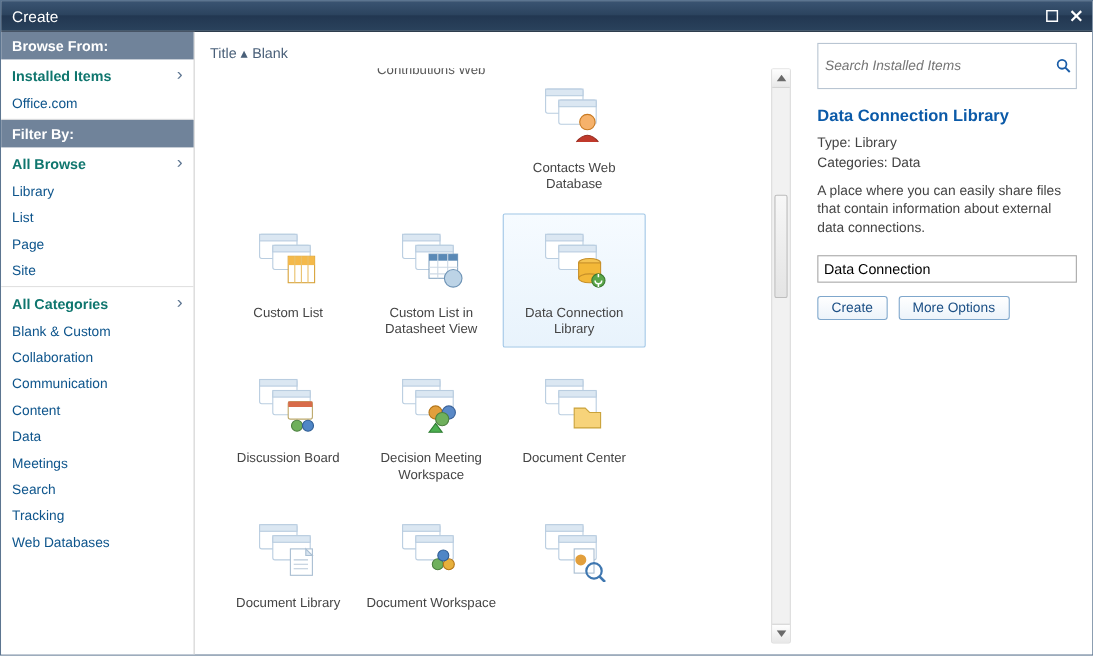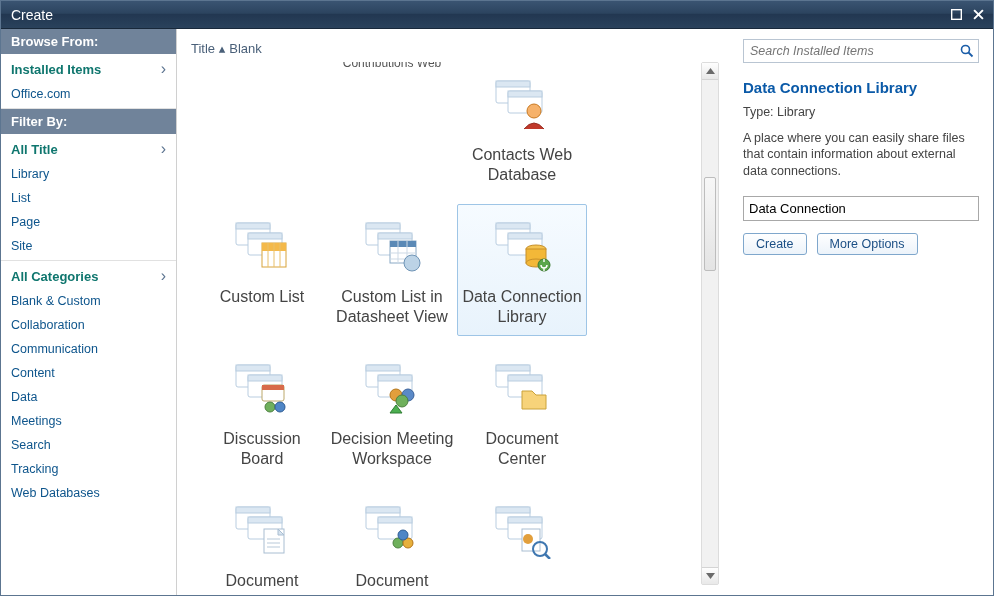--- a/index.html
+++ b/index.html
@@ -104,21 +104,21 @@
     text-align: center;
     cursor: pointer;
     border: 1px solid transparent;
     border-radius: 2px;
   }
   .tile.selected {
     background: linear-gradient(to bottom,#f6fbff,#e8f3fc);
     border: 1px solid #9ec5e6;
   }
   .tile .ic { width: 80px; height: 72px; display:flex;align-items:center;justify-content:center; }
-  .tile .lbl { margin-top: 4px; font-size: 16px; color: #444; line-height: 1.25; }
+  .tile .lbl { margin-top: 4px; font-size: 12px; color: #444; line-height: 1.25; }
 
   .presort-row {
     text-align:center;
     grid-column: 1 / span 3;
     color:#555;
     font-size:12px;
     margin-top:-6px;
   }
 
   
@@ -131,21 +131,21 @@
   .sbar .thumb{ position:absolute; left:2px; right:2px; top:114px; height:94px; background:linear-gradient(#f7f7f7,#e4e4e4);border:1px solid #bdbdbd;border-radius:2px;}
 
   
   .rpanel {
     width: 260px;
     padding: 10px 14px 10px 10px;
   }
   .search-box {
     display:flex; align-items:center;
     border:1px solid #b9c5d2;
-    height:24px; padding:0 4px 0 6px;
+    height:42px; padding:0 4px 0 6px;
     margin-bottom:16px;
   }
   .search-box input{
     border:none; outline:none; flex:1;
     font-style:italic; color:#888; font-size:12.5px;
     background: transparent;
   }
   .search-box .sicn{ color:#1a5da8; }
   .rpanel h3 { color:#0b5aa8; font-size:15px; font-weight:600; margin-bottom:8px;}
   .meta { font-size:12.5px; color:#444; line-height:1.4; margin-bottom:8px;}
@@ -182,21 +182,21 @@
 <div class="content">
 
   <div class="sidebar">
     <div class="side-section-hdr">Browse From:</div>
     <div class="side-group">
       <div class="side-item bold">Installed Items</div>
       <div class="side-item">Office.com</div>
     </div>
     <div class="side-section-hdr">Filter By:</div>
     <div class="side-group">
-      <div class="side-filter-hdr">All Title</div>
+      <div class="side-filter-hdr">All Browse</div>
       <div class="side-item">Library</div>
       <div class="side-item">List</div>
       <div class="side-item">Page</div>
       <div class="side-item">Site</div>
     </div>
     <div class="side-group" style="border-bottom:none">
       <div class="side-filter-hdr">All Categories</div>
       <div class="side-item">Blank &amp; Custom</div>
       <div class="side-item">Collaboration</div>
       <div class="side-item">Communication</div>
@@ -330,20 +330,21 @@
       <span class="sicn">
         <svg width="14" height="14" viewBox="0 0 14 14">
             <circle cx="5.5" cy="5.5" r="4" fill="none" stroke="#1a5da8" stroke-width="1.6"></circle>
             <line x1="8.5" y1="8.5" x2="12.5" y2="12.5" stroke="#1a5da8" stroke-width="1.8"></line>
           </svg>
       </span>
     </div>
     <h3>Data Connection Library</h3>
     <div class="meta">
       <div>Type: Library</div>
+      <div>Categories: Data</div>
     </div>
     <div class="desc">A place where you can easily share files that contain information about external data connections.</div>
     <input class="name-field" type="text" value="Data Connection" style="">
     <div class="btns">
       <button>Create</button>
       <button>More Options</button>
     </div>
   </div>
 
 </div>

